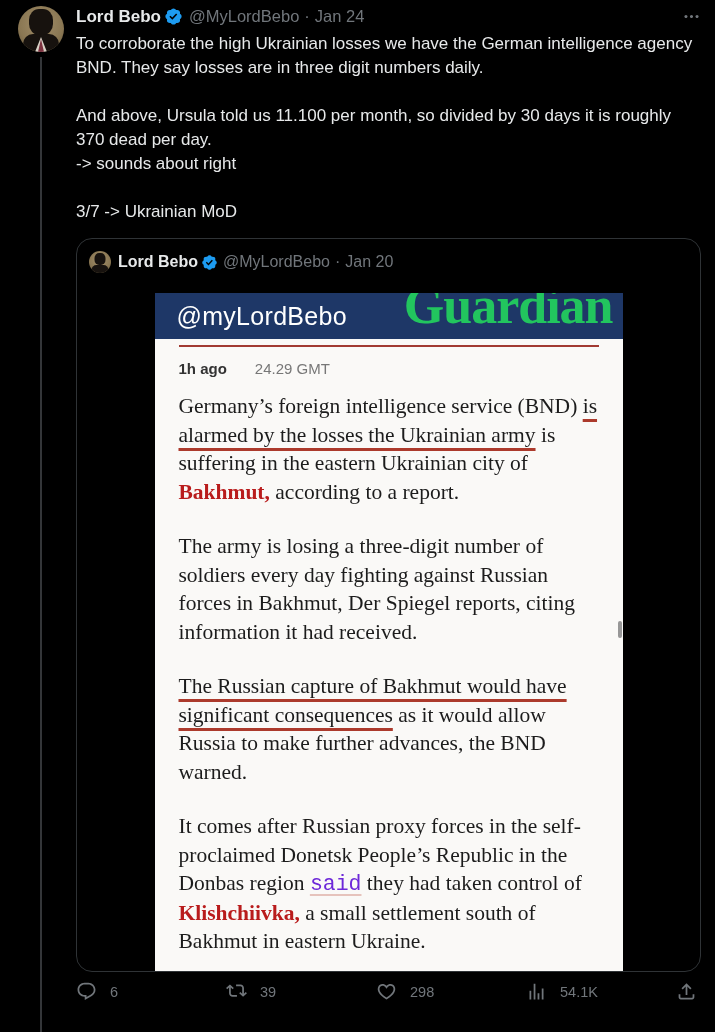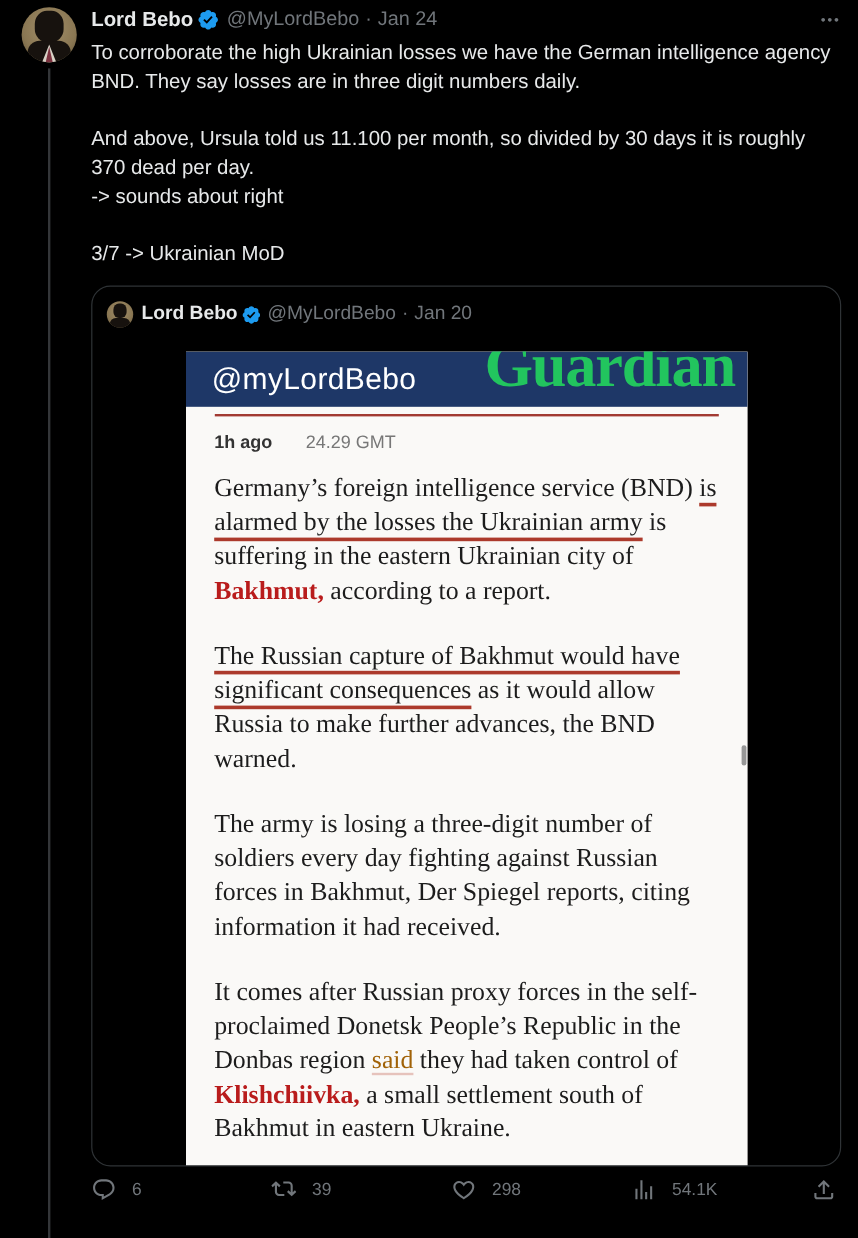--- a/index.html
+++ b/index.html
@@ -42,21 +42,21 @@
   .shot-handle{color:#ffffff;font-size:25px;letter-spacing:.3px;}
   .shot-mast{position:absolute;right:10px;top:-13px;color:#22c55e;font-family:"Liberation Serif",serif;font-weight:700;font-size:52px;line-height:1;letter-spacing:-1px;}
   .shot-body{padding:0 24px 40px;}
   .redline{height:2px;background:var(--guardian-red,#a23a32);margin-top:6px;}
   .shot-time{margin-top:13px;font-size:15px;color:#777777;display:flex;gap:28px;}
   .time-rel{color:#333333;font-weight:700;}
   .article-p{font-family:"Liberation Serif",serif;font-size:21.5px;line-height:28.5px;color:var(--article-text,#1c1c1c);margin:15px 0 26px;}
   .article-p:last-child{margin-bottom:0;}
   .article-p .b{font-weight:700;color:#b91c1c;}
   .article-p .u{text-decoration:underline;text-decoration-color:#ac3a2c;text-decoration-thickness:3px;text-underline-offset:6px;}
-  .article-p .r{color:#a16207;text-decoration:underline;text-decoration-color:#e6c3bc;text-decoration-thickness:2px;text-underline-offset:4px;}
+  .article-p .r{color:#6d28d9;text-decoration:underline;text-decoration-color:#e6c3bc;text-decoration-thickness:2px;text-underline-offset:4px;font-family:Liberation Mono, monospace;}
   .scroll-thumb{position:absolute;right:1px;top:328px;width:4px;height:17px;background:#979797;border-radius:2px;}
 
   .engage{display:flex;align-items:center;margin-top:9px;color:var(--text-secondary,#71767b);}
   .eg{display:flex;align-items:center;flex:1;gap:13px;font-size:14.5px;cursor:pointer;}
   .eg svg{width:21px;height:21px;fill:var(--text-secondary,#71767b);flex-shrink:0;}
   .eg-share{flex:0 0 auto;margin-right:4px;}
   .more svg{width:19px;height:19px;fill:var(--text-secondary,#71767b);}
 </style>
 </head>
 <body>
@@ -125,22 +125,22 @@
             <span class="shot-mast">Guardian</span>
           </div>
           <div class="shot-body">
             <div class="redline"></div>
             <div class="shot-time">
               <span class="time-rel">1h ago</span>
               <span class="time-abs">24.29 GMT</span>
             </div>
             <div>
                 <p class="article-p"><span>Germany’s foreign intelligence service (BND) </span><span class="u">is alarmed by the losses the Ukrainian army</span><span> is suffering in the eastern Ukrainian city of </span><span class="b">Bakhmut,</span><span> according to a report.</span></p>
+                <p class="article-p"><span>The army is losing a three-digit number of soldiers every day fighting against Russian forces in Bakhmut, Der Spiegel reports, citing information it had received.</span></p>
                 <p class="article-p"><span class="u">The Russian capture of Bakhmut would have significant consequences</span><span> as it would allow Russia to make further advances, the BND warned.</span></p>
-                <p class="article-p"><span>The army is losing a three-digit number of soldiers every day fighting against Russian forces in Bakhmut, Der Spiegel reports, citing information it had received.</span></p>
                 <p class="article-p"><span>It comes after Russian proxy forces in the self-proclaimed Donetsk People’s Republic in the Donbas region </span><span class="r">said</span><span> they had taken control of </span><span class="b">Klishchiivka,</span><span> a small settlement south of Bakhmut in eastern Ukraine.</span></p>
               </div>
           </div>
           <div class="scroll-thumb"></div>
         </div>
       </div>
     </div>
 
     <div class="engage">
       <div class="eg">

